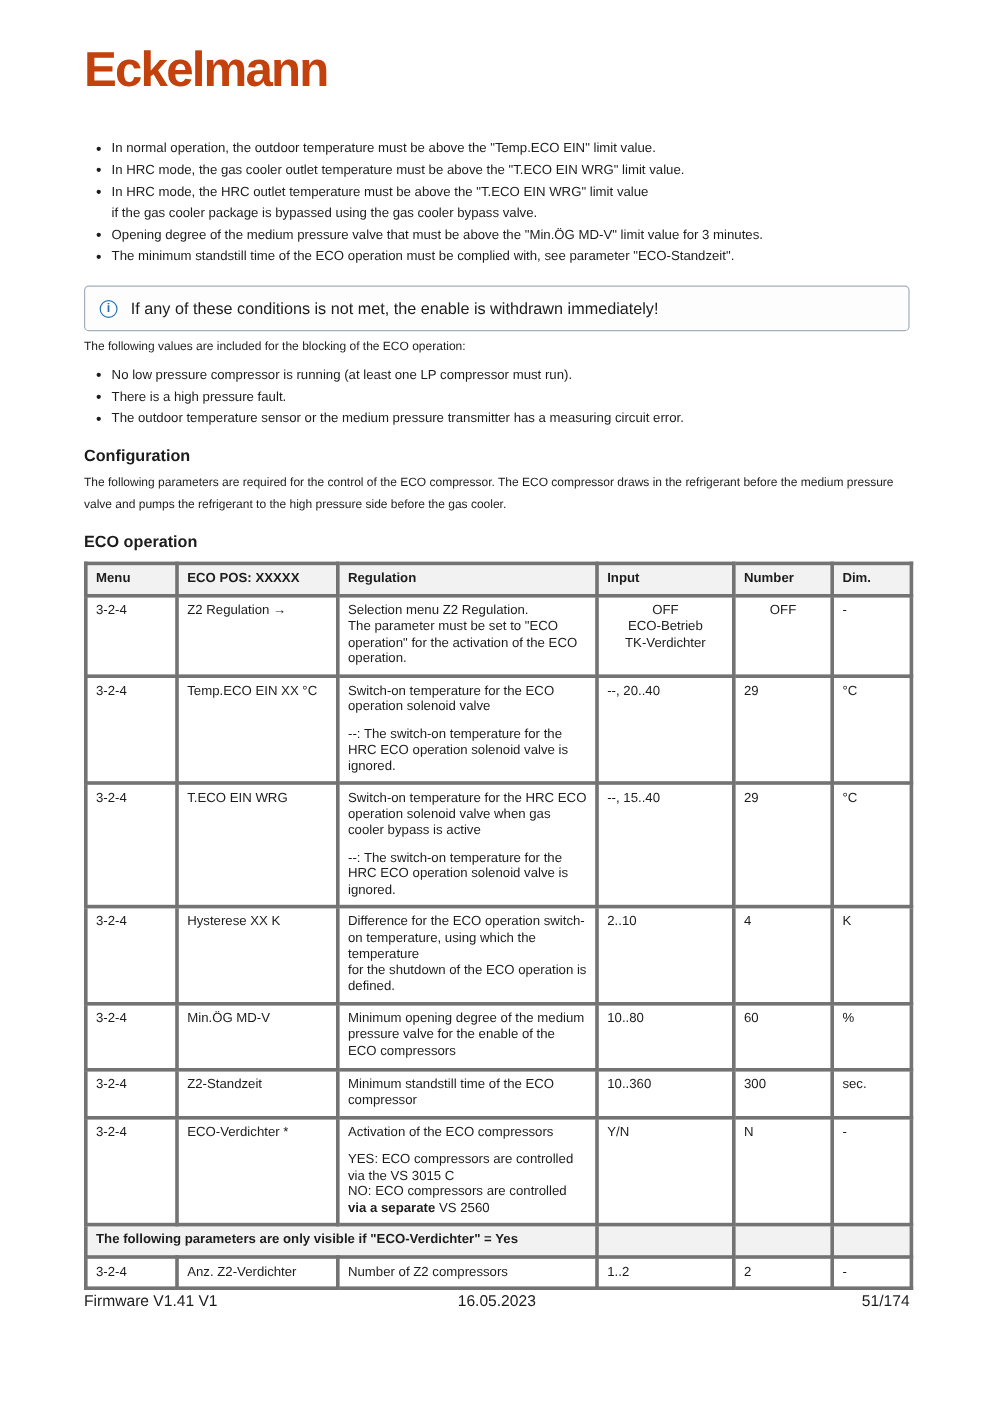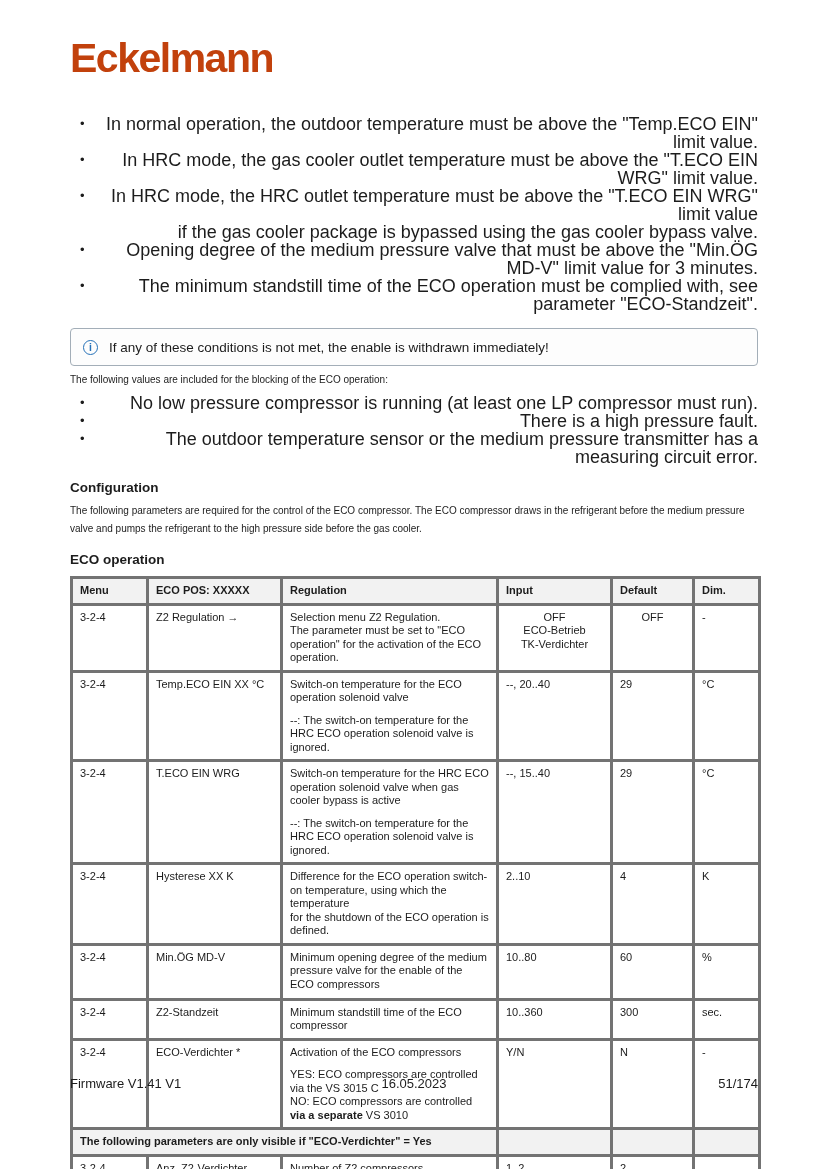--- a/index.html
+++ b/index.html
@@ -25,24 +25,23 @@
     line-height: 1;
   }
   ul.bullets {
     margin: 36px 0 0 0;
     padding: 0 0 0 23px;
     list-style: none;
   }
   ul.bullets.tight { margin-top: 3px; }
   ul.bullets li {
     position: relative;
-    font-size: 18px;
+    font-size: 11px;
     line-height: 18px;
     white-space: pre-line;
-    text-align: right;
   }
   ul.bullets li::before {
     content: "\2022";
     position: absolute;
     left: -13px;
     font-size: 13px;
   }
   .note-box {
     margin-top: 15px;
     border: 1px solid #a3aeb8;
@@ -159,21 +158,21 @@
       <col style="width:114px">
         <col style="width:82px">
         <col style="width:66px">
     </colgroup>
     <thead>
       <tr>
         <th>Menu</th>
         <th>ECO POS: XXXXX</th>
         <th>Regulation</th>
         <th>Input</th>
-        <th>Default</th>
+        <th>Number</th>
         <th>Dim.</th>
       </tr>
     </thead>
     <tbody>
       <tr style="height:65px">
         <td>3-2-4</td>
         <td>Z2 Regulation →</td>
         <td>
             <p>Selection menu Z2 Regulation.
 The parameter must be set to "ECO operation" for the activation of the ECO operation.</p>
@@ -238,21 +237,21 @@
         <td>10..360</td>
         <td>300</td>
         <td>sec.</td>
       </tr>
       <tr style="height:83px">
         <td>3-2-4</td>
         <td>ECO-Verdichter *</td>
         <td>
           <p>Activation of the ECO compressors</p>
           <p><span>YES: ECO compressors are controlled via the VS 3015 C
-NO: ECO compressors are controlled </span><b>via a separate</b><span> VS 3010</span></p>
+NO: ECO compressors are controlled </span><b>via a separate</b><span> VS 2560</span></p>
         </td>
         <td>Y/N</td>
         <td>N</td>
         <td>-</td>
       </tr>
       <tr class="note-row">
         <td colspan="3">The following parameters are only visible if "ECO-Verdichter" = Yes</td>
         <td></td>
         <td></td>
         <td></td>

